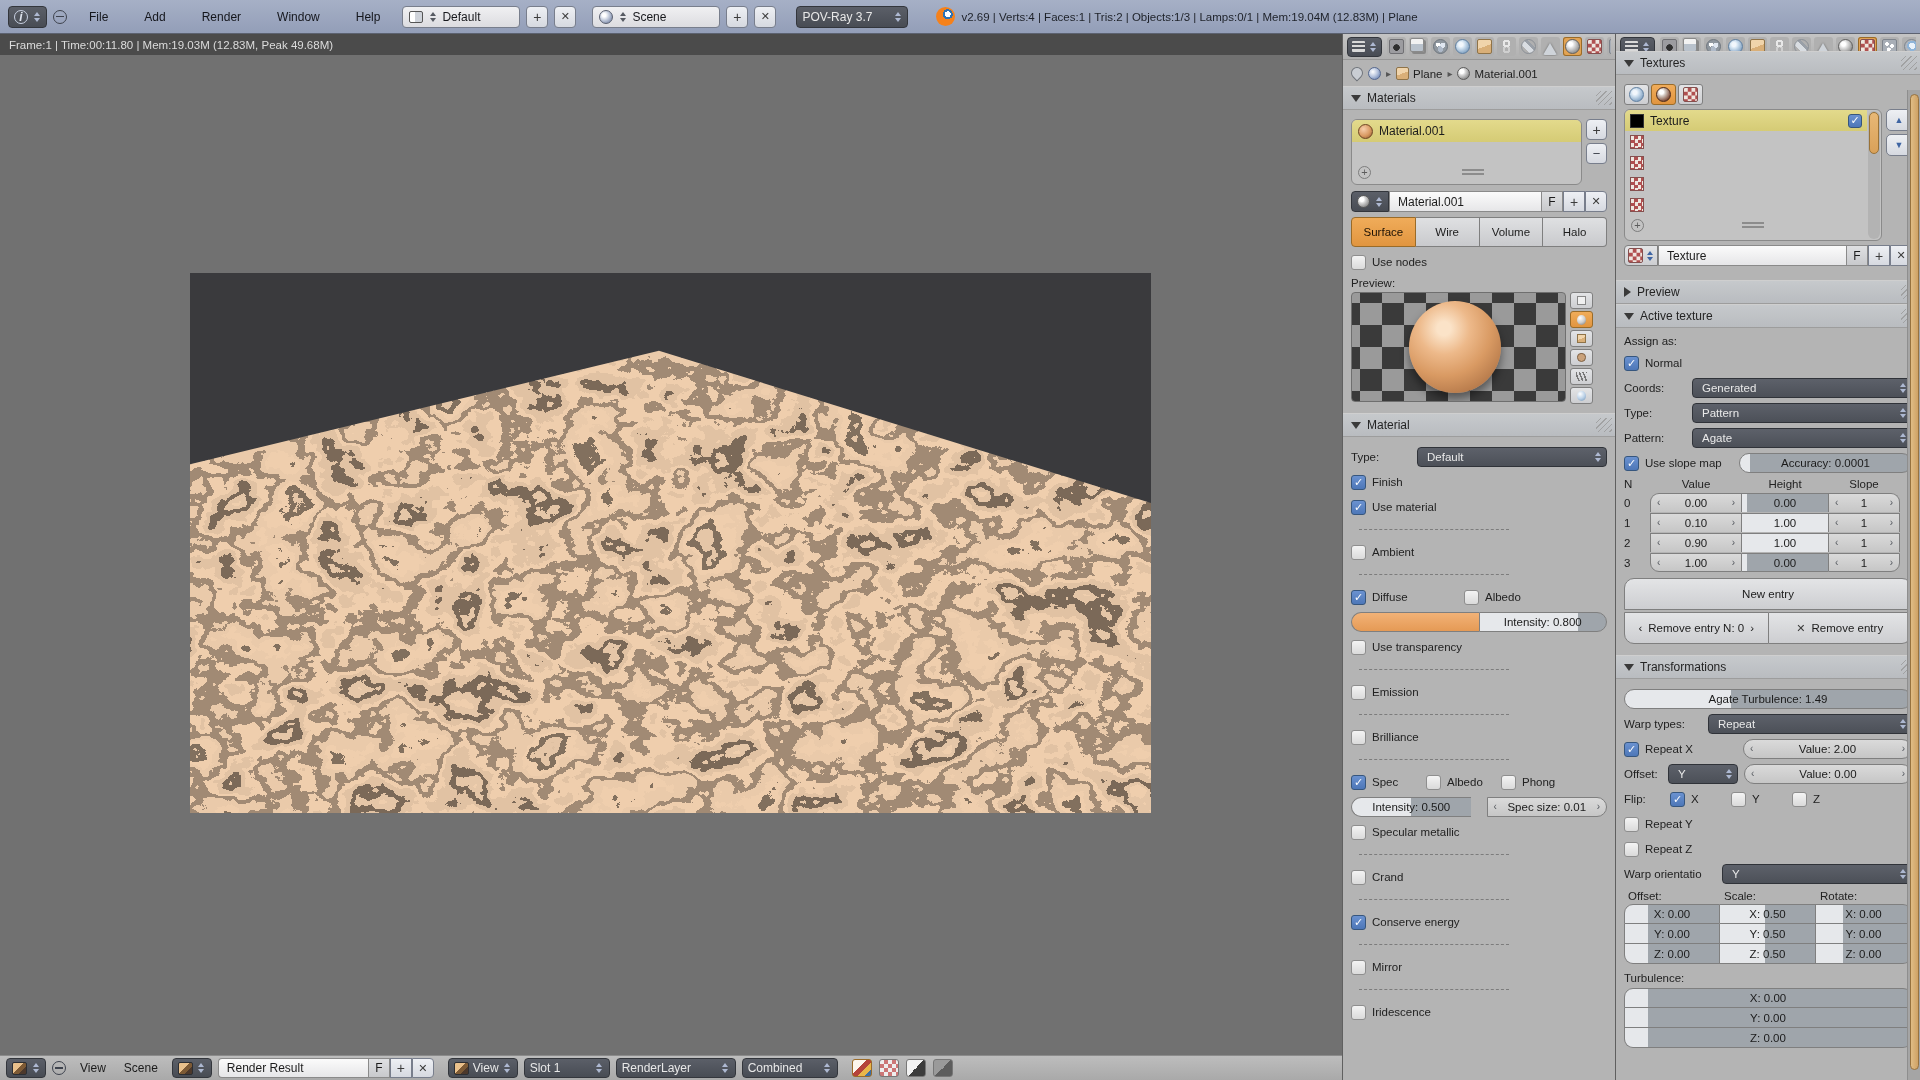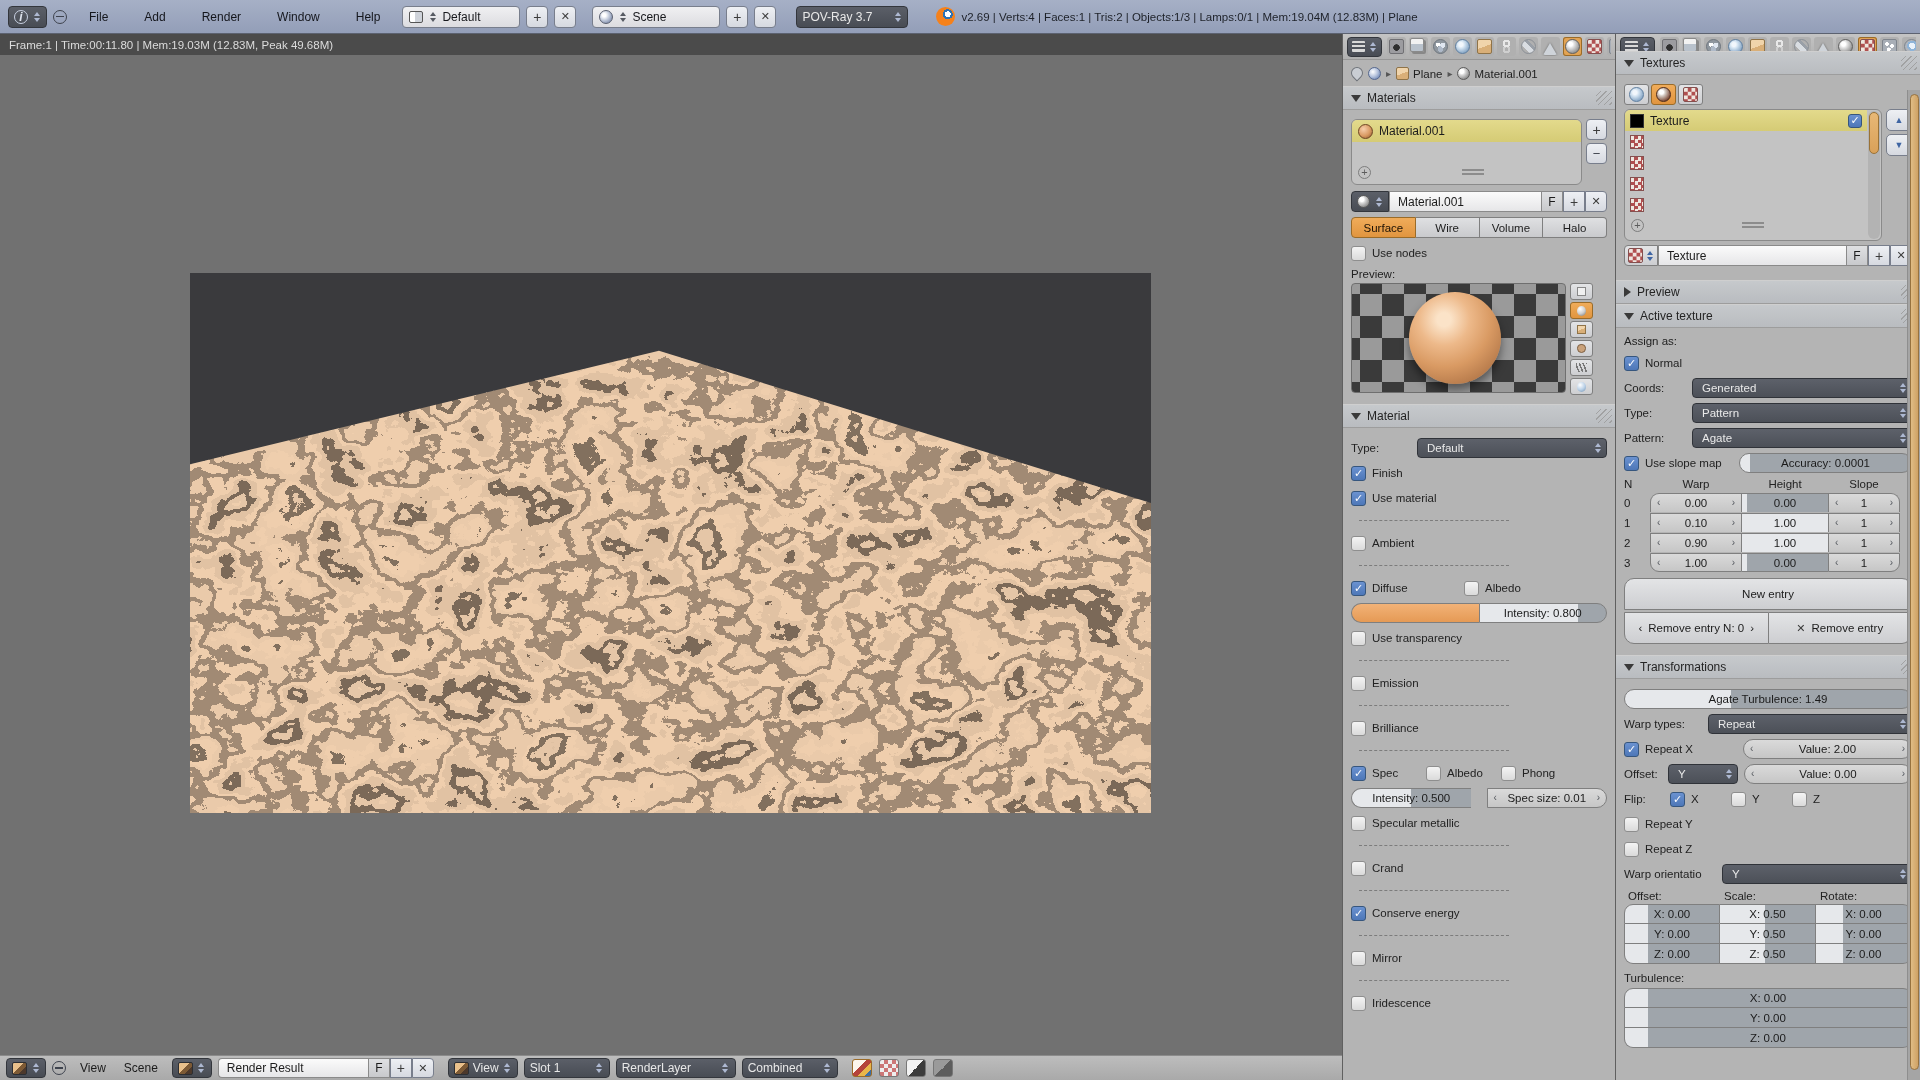--- a/index.html
+++ b/index.html
@@ -141,21 +141,21 @@
   .grip { width:22px; height:2px; border-top:2px solid #8c8c8c; border-bottom:2px solid #8c8c8c; padding-top:2px; margin:0 auto; }
   .plus-circ { width:13px; height:13px; border-radius:50%; border:1px solid #7d7d7d; color:#5c5c5c; font-size:11px;
                display:inline-flex; align-items:center; justify-content:center; }
   .side-col { display:flex; flex-direction:column; gap:3px; }
   .side-col .sqbtn { width:21px; height:21px; }
 
   .matball-sm { width:15px; height:15px; border-radius:50%; background:radial-gradient(circle at 35% 32%,#f7ceab,#d99a63 55%,#9a6335 90%); border:1px solid #6d4424; }
 
   
   .tabs4 { display:flex; margin:5px 0; }
-  .tabs4 .t { flex:1; height:21px; border:1px solid #7f7f7f; border-left-width:0; background:linear-gradient(#dfe0e2,#c9cacd);
+  .tabs4 .t { flex:1; height:30px; border:1px solid #7f7f7f; border-left-width:0; background:linear-gradient(#dfe0e2,#c9cacd);
               display:flex; align-items:center; justify-content:center; font-size:11.5px; }
   .tabs4 .t:first-child { border-left-width:1px; border-radius:4px 0 0 4px; }
   .tabs4 .t:last-child { border-radius:0 4px 4px 0; }
   .tabs4 .t.active { background:linear-gradient(#f0ac5a,#e1953f); border-color:#9a6b28; color:#1d1205; }
 
   
   .preview-wrap { display:flex; gap:4px; margin-top:3px; }
   .preview-box { width:215px; height:110px; border:1px solid #6f6f6f; border-radius:4px; position:relative; overflow:hidden;
                  background:repeating-conic-gradient(#3a3a3a 0 25%,#9a9a9a 0 50%); background-size:44px 44px; background-position:8px 10px; }
   .preview-sphere { position:absolute; left:50%; top:50%; width:92px; height:92px; margin:-46px 0 0 -50px; border-radius:50%;
@@ -730,21 +730,21 @@
           <span class="chk on"></span>
           <span class="lbl" style="width:88px">Use slope map</span>
           <span class="wg slider" style="flex:1; --f:6%">
             <span>Accuracy: 0.0001</span>
           </span>
         </div>
 
         <div class="slope-table">
           <div class="slope-head">
             <span>N</span>
-            <span>Warp</span>
+            <span>Value</span>
             <span>Height</span>
             <span>Slope</span>
           </div>
           <div class="slope-row first">
             <span class="n">0</span>
             <span class="wg num val">
                 <span class="arr l">‹</span>
                 <span>0.00</span>
                 <span class="arr r">›</span>
               </span>

